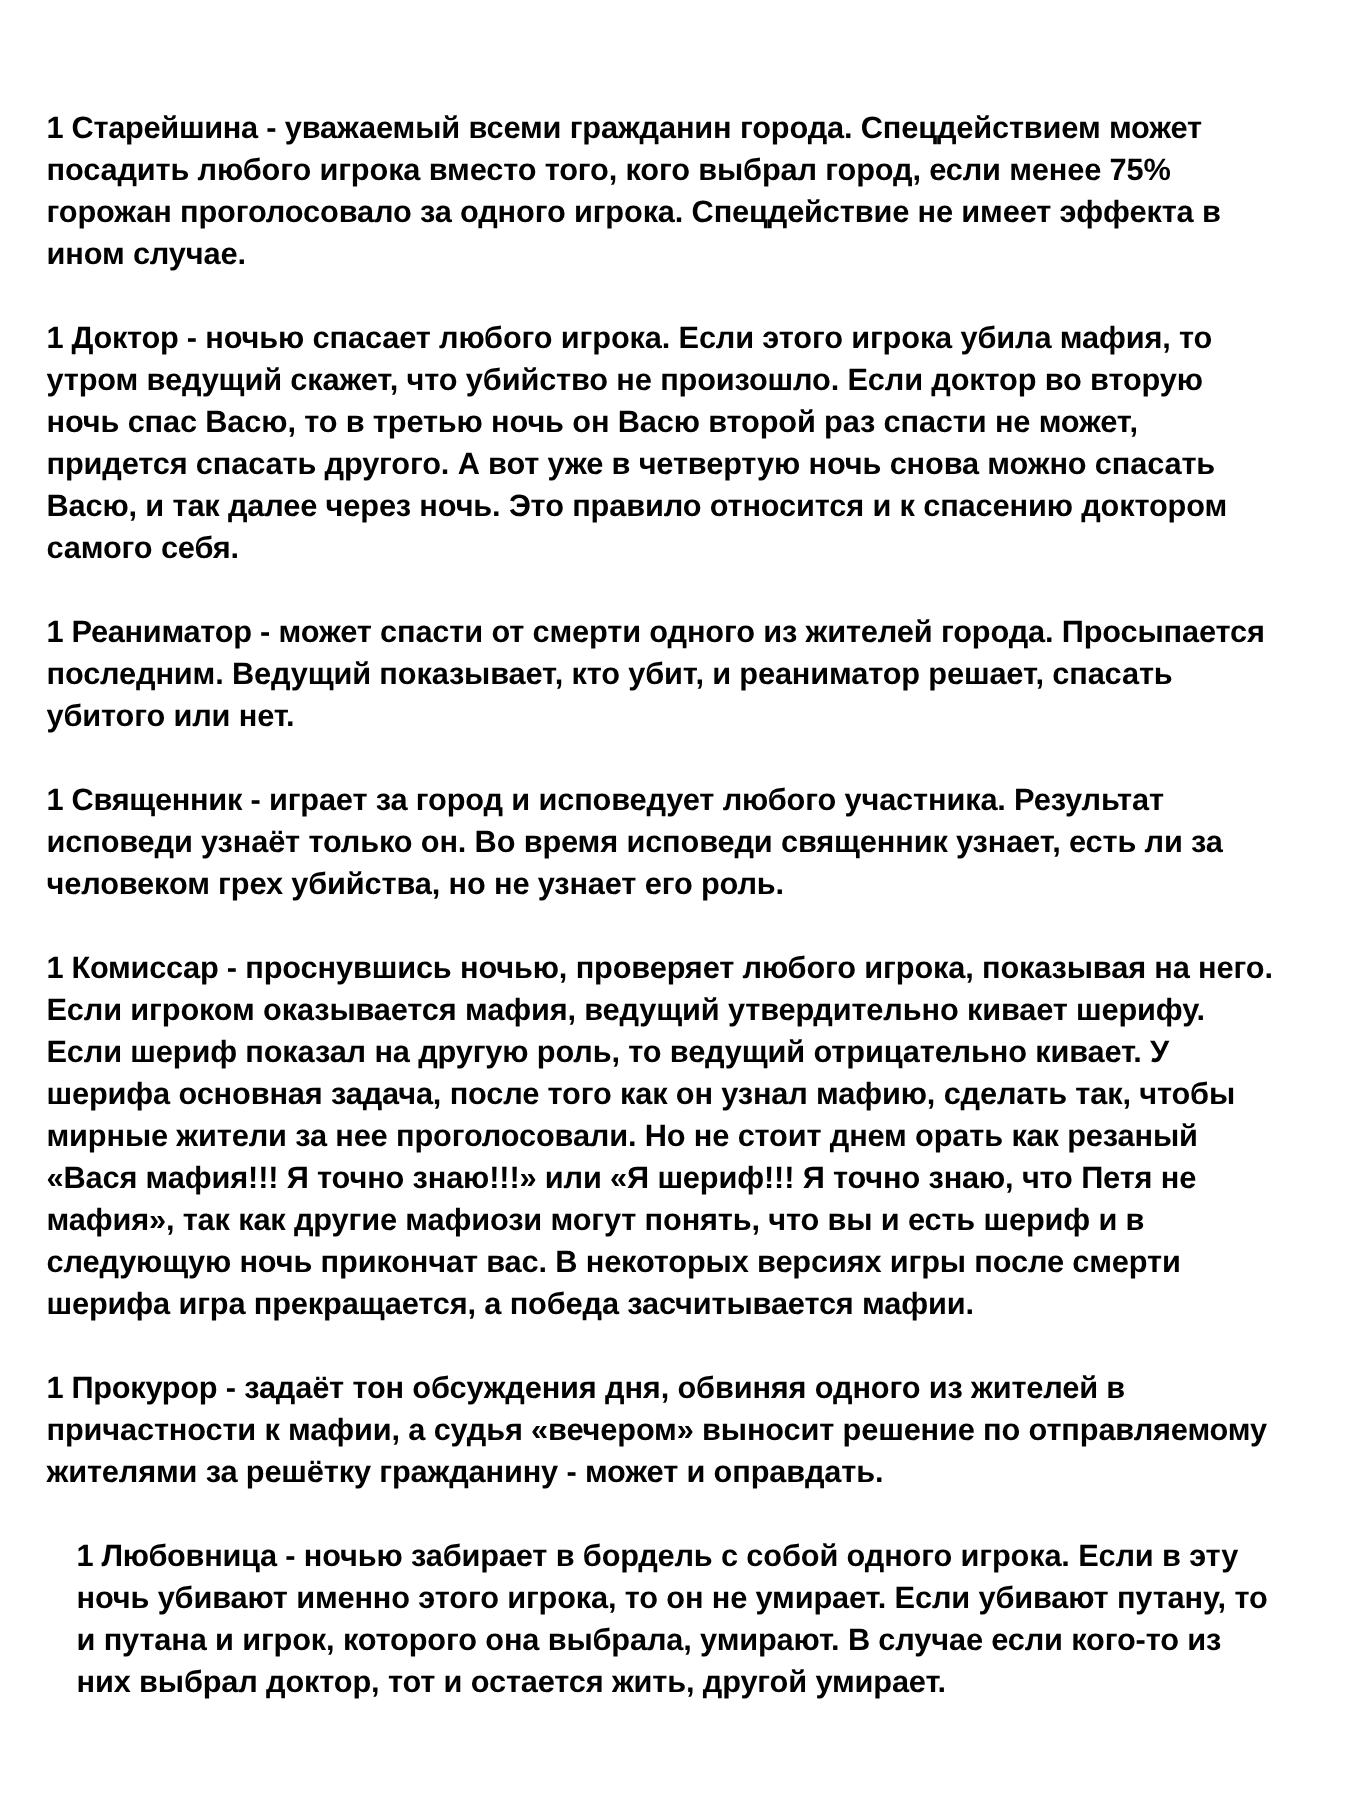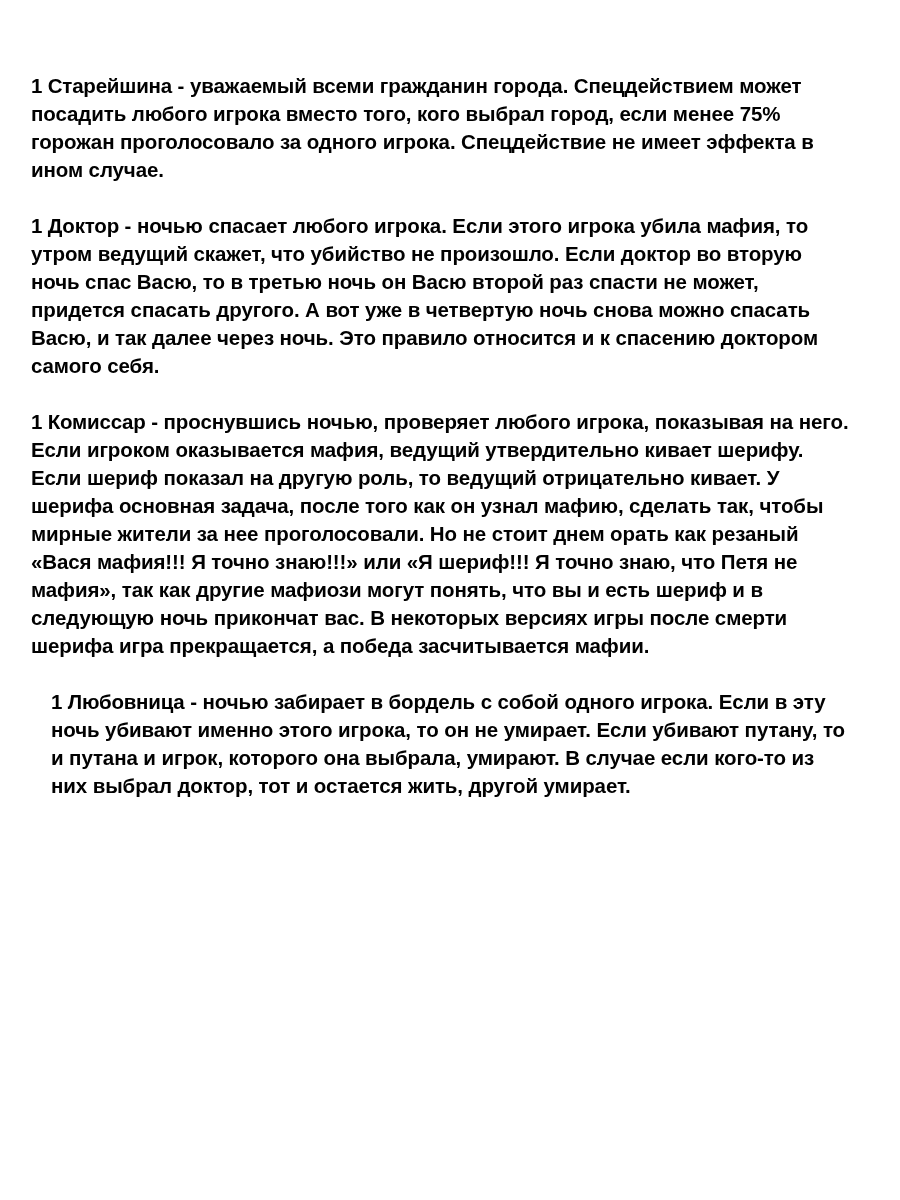--- a/index.html
+++ b/index.html
@@ -63,25 +63,34 @@
   <div class="roles-list">
 
     <p class="role-block">
       <span class="role-name">1 Старейшина</span><span class="role-sep"> - </span><span class="role-desc">уважаемый всеми гражданин города. Спецдействием может посадить любого игрока вместо того, кого выбрал город, если менее 75% горожан проголосовало за одного игрока. Спецдействие не имеет эффекта в ином случае.</span>
     </p>
 
     <p class="role-block">
       <span class="role-name">1 Доктор</span><span class="role-sep"> - </span><span class="role-desc">ночью спасает любого игрока. Если этого игрока убила мафия, то утром ведущий скажет, что убийство не произошло. Если доктор во вторую ночь спас Васю, то в третью ночь он Васю второй раз спасти не может, придется спасать другого. А вот уже в четвертую ночь снова можно спасать Васю, и так далее через ночь. Это правило относится и к спасению доктором самого себя.</span>
     </p>
 
+    <p class="role-block">
+      <span class="role-name">1 Реаниматор</span><span class="role-sep"> - </span><span class="role-desc">может спасти от смерти одного из жителей города. Просыпается последним. Ведущий показывает, кто убит, и реаниматор решает, спасать убитого или нет.</span>
+    </p>
 
+    <p class="role-block">
+      <span class="role-name">1 Священник</span><span class="role-sep"> - </span><span class="role-desc">играет за город и исповедует любого участника. Результат исповеди узнаёт только он. Во время исповеди священник узнает, есть ли за человеком грех убийства, но не узнает его роль.</span>
+    </p>
 
     <p class="role-block">
       <span class="role-name">1 Комиссар</span><span class="role-sep"> - </span><span class="role-desc">проснувшись ночью, проверяет любого игрока, показывая на него. Если игроком оказывается мафия, ведущий утвердительно кивает шерифу. Если шериф показал на другую роль, то ведущий отрицательно кивает. У шерифа основная задача, после того как он узнал мафию, сделать так, чтобы мирные жители за нее проголосовали. Но не стоит днем орать как резаный «Вася мафия!!! Я точно знаю!!!» или «Я шериф!!! Я точно знаю, что Петя не мафия», так как другие мафиози могут понять, что вы и есть шериф и в следующую ночь прикончат вас. В некоторых версиях игры после смерти шерифа игра прекращается, а победа засчитывается мафии.</span>
     </p>
 
+    <p class="role-block">
+      <span class="role-name">1 Прокурор</span><span class="role-sep"> - </span><span class="role-desc">задаёт тон обсуждения дня, обвиняя одного из жителей в причастности к мафии, а судья «вечером» выносит решение по отправляемому жителями за решётку гражданину - может и оправдать.</span>
+    </p>
 
     <p class="role-block">
       <span class="role-name">1 Любовница</span><span class="role-sep"> - </span><span class="role-desc">ночью забирает в бордель с собой одного игрока. Если в эту ночь убивают именно этого игрока, то он не умирает. Если убивают путану, то и путана и игрок, которого она выбрала, умирают. В случае если кого-то из них выбрал доктор, тот и остается жить, другой умирает.</span>
     </p>
 
   </div>
 </div>
 
 </body></html>

